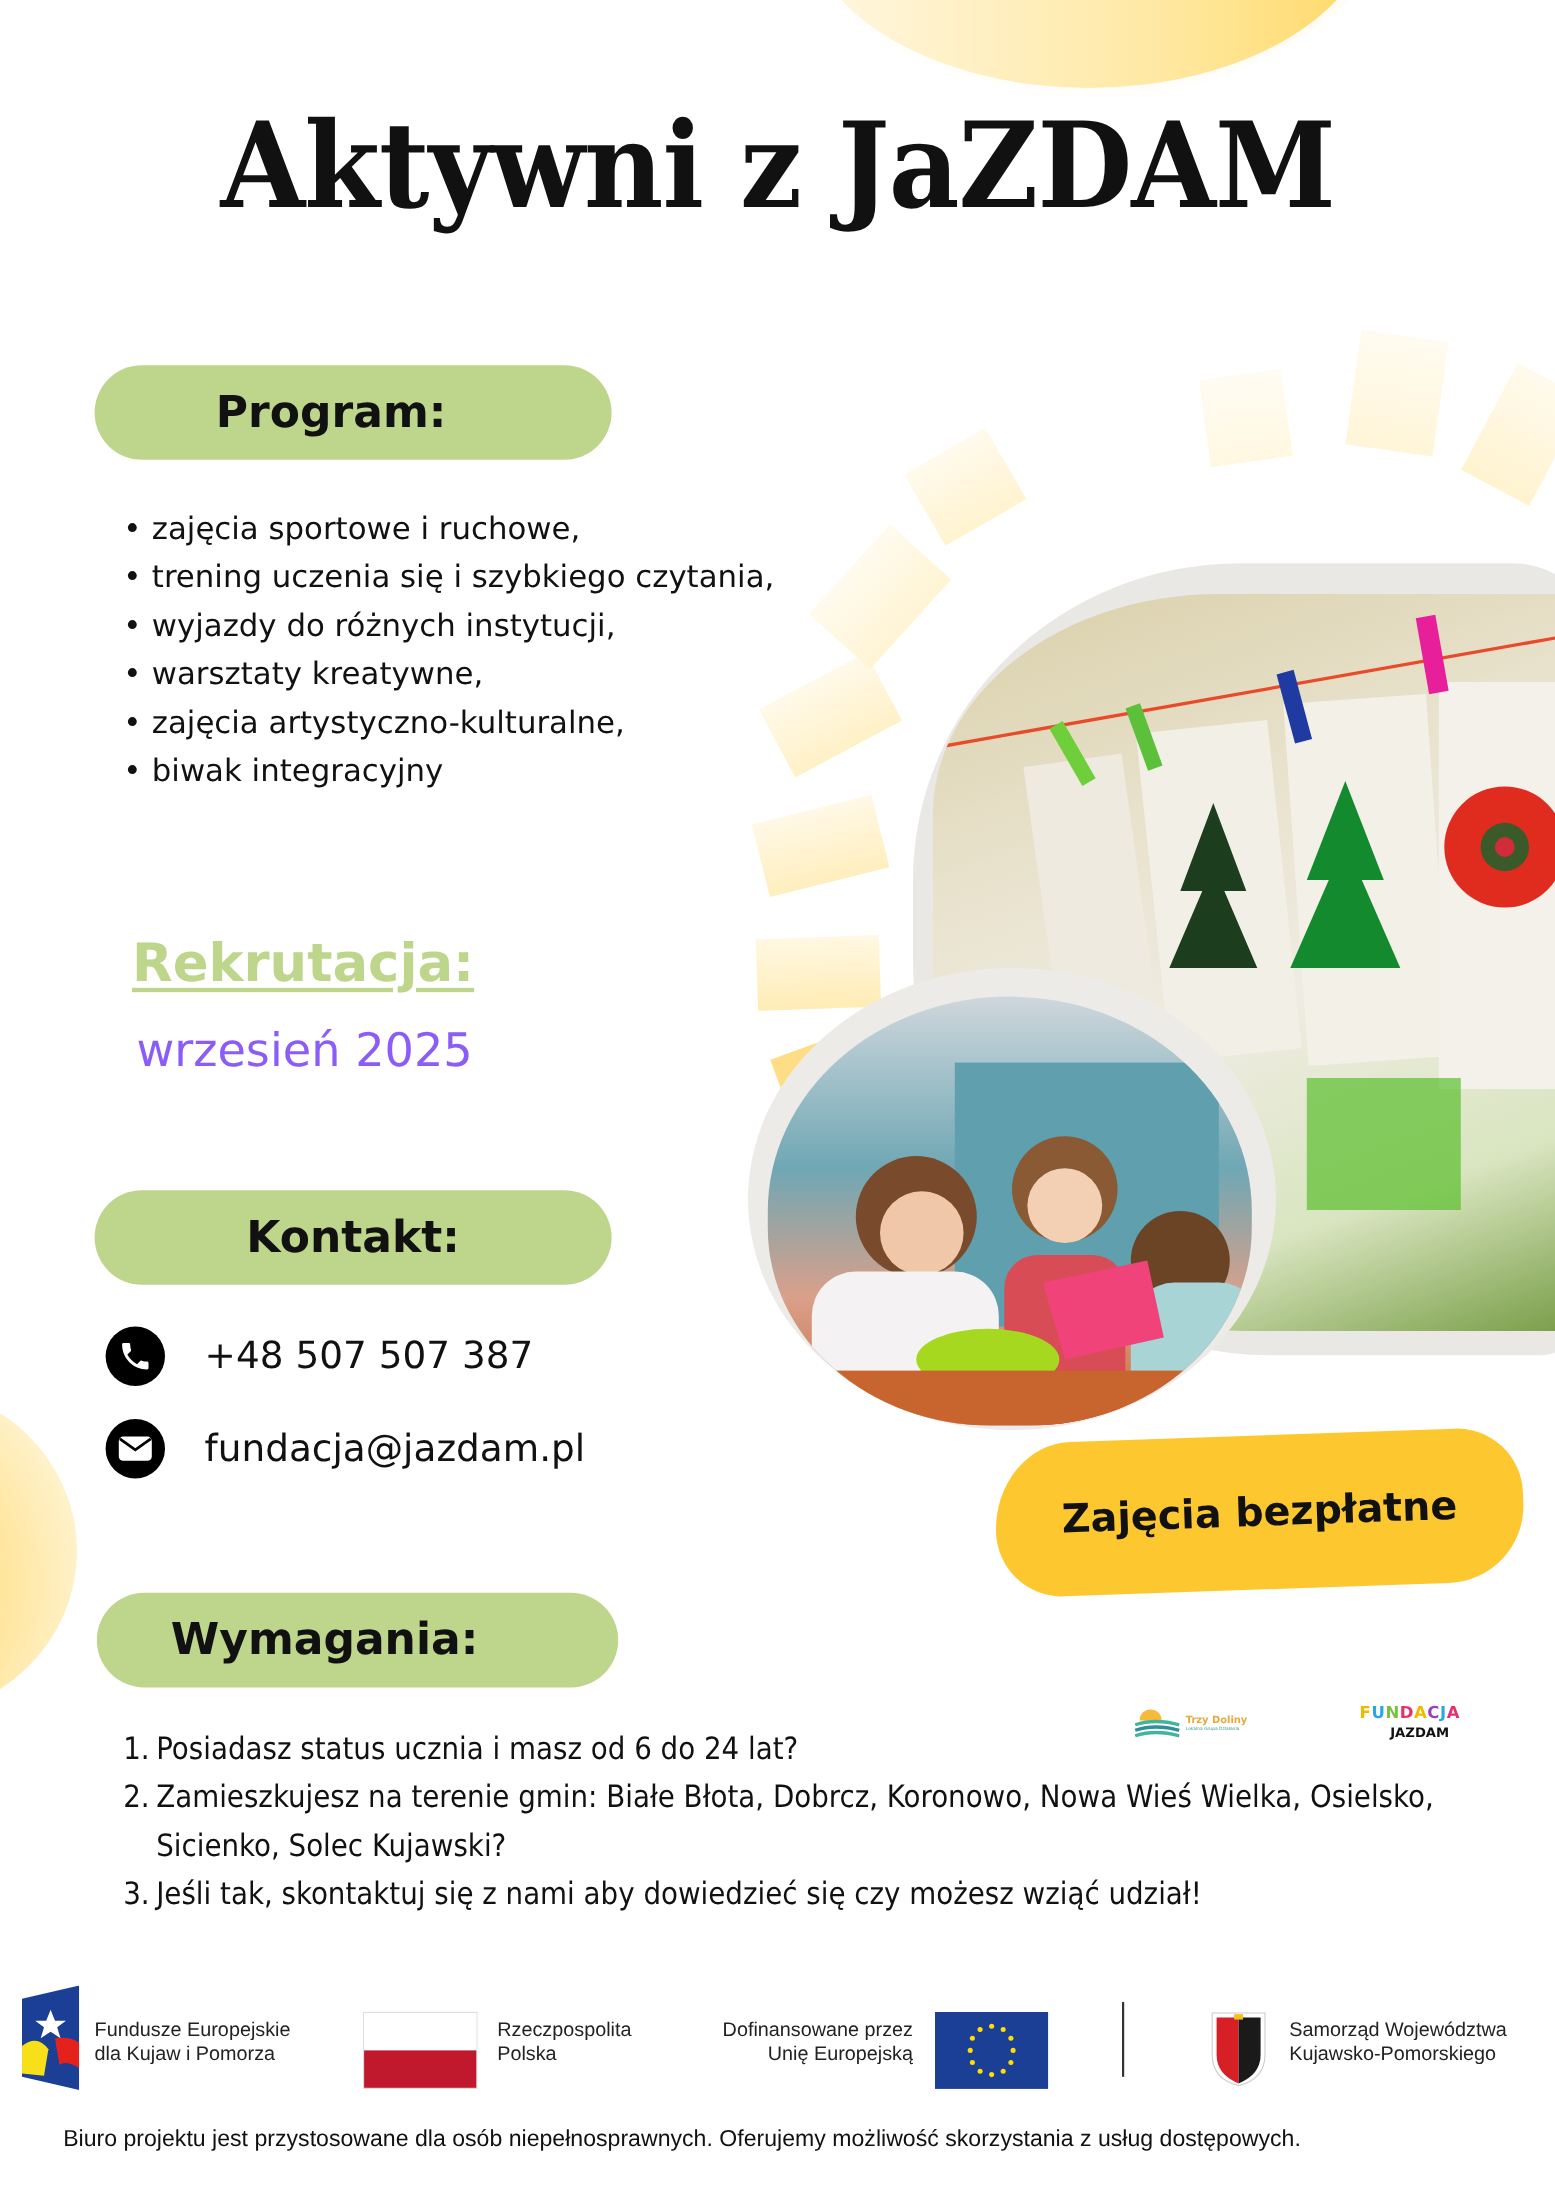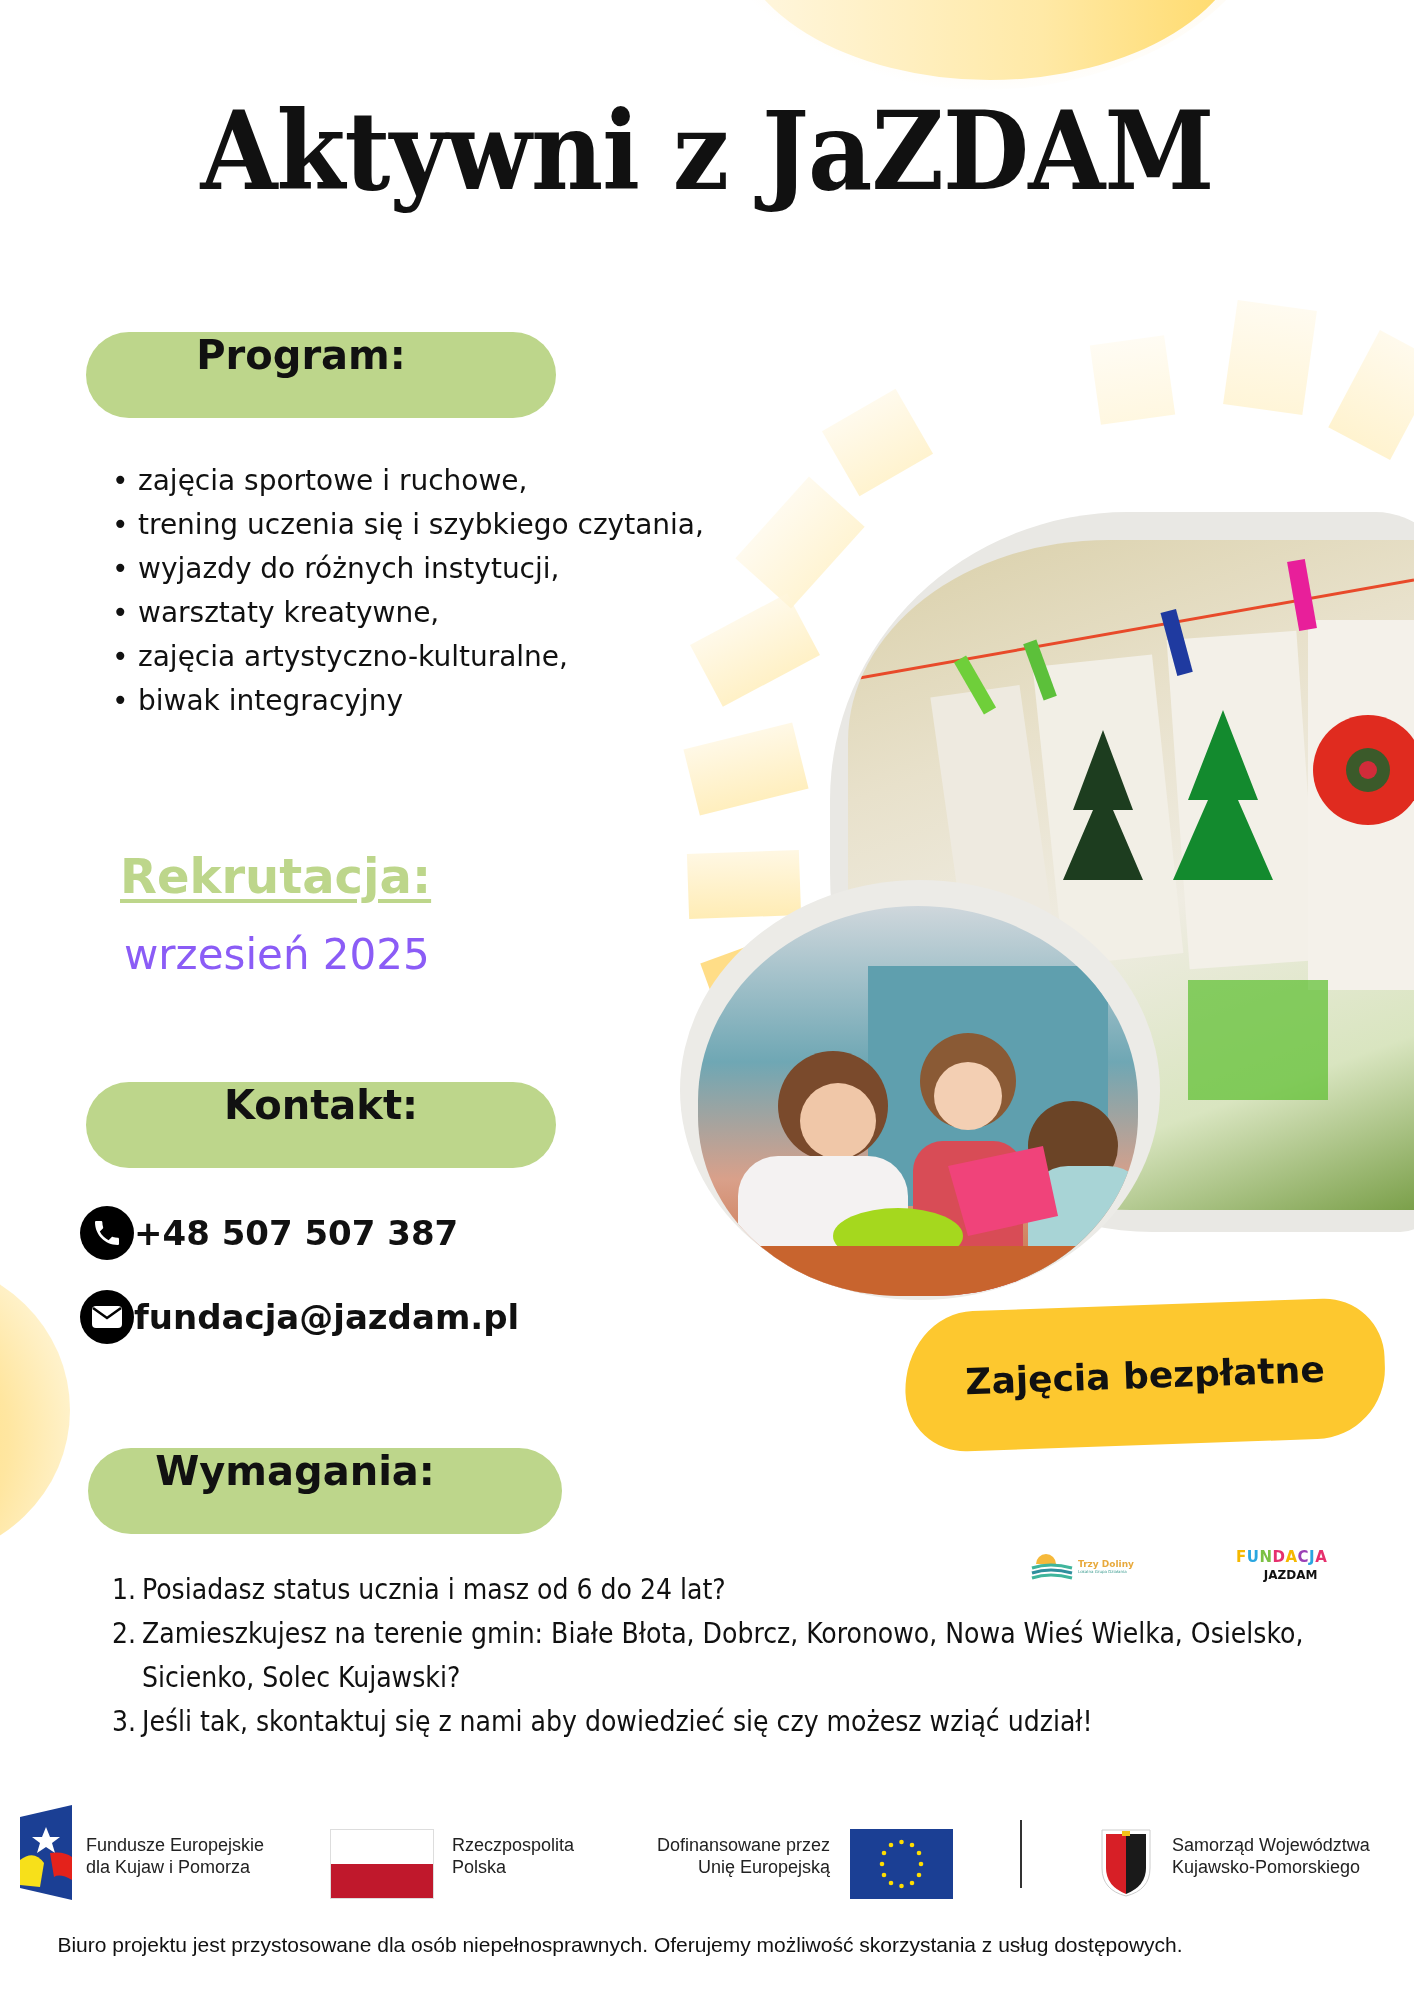--- a/index.html
+++ b/index.html
@@ -13,31 +13,31 @@
     background: linear-gradient(90deg, #fff7e2 0%, #ffe9a6 60%, #ffd966 100%); }
   .sun-left { left: -240px; top: 1260px; width: 310px; height: 300px; border-radius: 50%;
     background: radial-gradient(circle at 30% 60%, #ffd966 0%, #ffe6a0 55%, #fff5d6 85%); }
   .ray { position: absolute; background: linear-gradient(180deg, #fff6de, #ffe9a8); }
 
   
   .title { left: 0; top: 88px; width: 1414px; text-align: center; font-family: "DejaVu Serif", serif;
     font-weight: bold; font-size: 108px; letter-spacing: -1px; color: #111; transform: scaleX(0.92); }
 
   
-  .pill { position: absolute; background: #bdd68b; border-radius: 45px; display: flex; justify-content: center;
+  .pill { position: absolute; background: #bdd68b; border-radius: 45px; display: flex; align-items: center; justify-content: center;
     font-family: "DejaVu Sans", sans-serif; font-weight: bold; font-size: 40px; color: #111; }
 
   .program-list { left: 108px; top: 455px; list-style: none; margin: 4px; padding: 0; font-family: "DejaVu Sans", sans-serif; font-size: 28px; line-height: 44px; color: #111; }
   .program-list li::before { content: "•"; display: inline-block; width: 26px; }
 
   .rekrutacja { left: 120px; top: 848px; font-family: "DejaVu Sans", sans-serif; font-weight: bold; font-size: 48px; color: #bdd68b;
     text-decoration: underline; text-underline-offset: 6px; text-decoration-thickness: 4px; }
   .rekrutacja-date { left: 124px; top: 930px; font-size: 42px; color: #8b5cf6; }
 
-  .contact-row { position: absolute; left: 80px; display: flex; align-items: center; font-size: 34px; color: #111; font-weight: bold; }
+  .contact-row { position: absolute; left: 96px; display: flex; align-items: center; gap: 36px; font-size: 34px; color: #111; }
   .circle-icon { width: 54px; height: 54px; border-radius: 50%; background: #000; display: flex; align-items: center; justify-content: center; }
 
   .req-list { left: 112px; top: 1568px; margin: 0; padding: 0; list-style: none; font-family: "DejaVu Sans Condensed", "DejaVu Sans", sans-serif; font-size: 28px; line-height: 44px; color: #111; width: 1260px; }
   .req-list li { display: flex; }
   .req-num { width: 30px; flex: none; }
 
   
   .paper-big { left: 830px; top: 512px; width: 620px; height: 720px; background: #e9e8e4; border-radius: 48% 12% 8% 52% / 40% 10% 10% 50%; }
   .photo-big { left: 848px; top: 540px; width: 566px; height: 670px; border-radius: 46% 0 0 50% / 30% 0 0 40%; overflow: hidden;
     background: linear-gradient(160deg, #d9cfa8 0%, #e8e1cb 30%, #efece2 55%, #d9e5c0 80%, #7ba04a 100%); }

